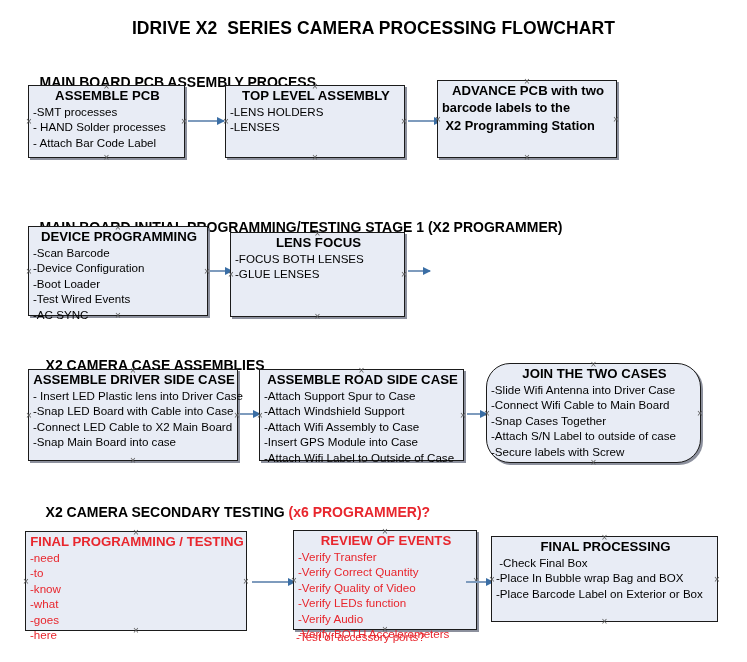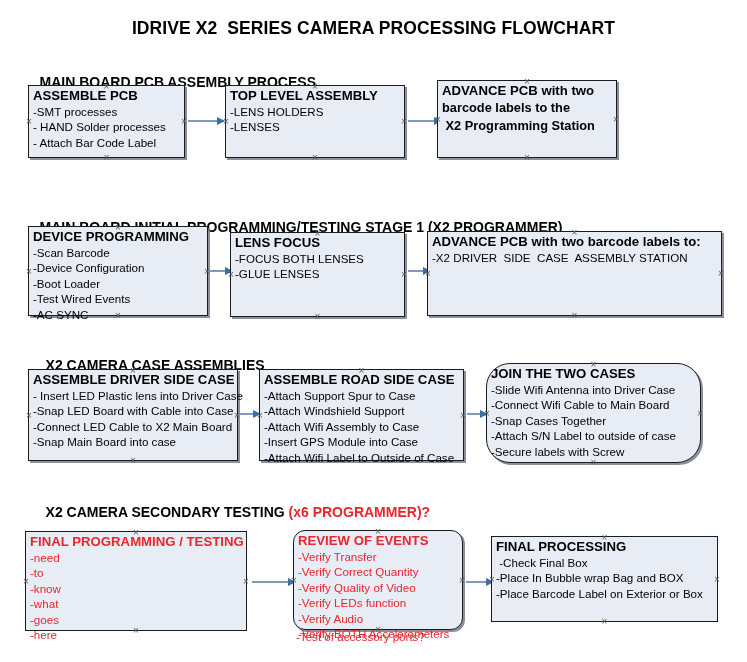--- a/index.html
+++ b/index.html
@@ -52,20 +52,21 @@
     position: absolute;
     left: 4px;
     top: 2px;
     right: 2px;
   }
   .node-title {
     font-size: 13.2px;
     font-weight: bold;
     line-height: 16px;
     white-space: pre;
+    text-align: center;
   }
   .node-line {
     font-size: 11.6px;
     line-height: 15.4px;
     white-space: pre;
   }
   .node-line.bold {
     font-weight: bold;
     font-size: 12.8px;
     line-height: 17.5px;
@@ -196,30 +197,20 @@
       <div class="node-line">-GLUE LENSES</div>
     </div>
     <span class="handle" style="left:50%; top:0;"></span>
     <span class="handle" style="left:50%; top:100%;"></span>
     <span class="handle" style="left:0; top:50%;"></span>
     <span class="handle" style="left:100%; top:50%;"></span>
   </div>
 
   <div class="arrow" style="left:408px; top:270px; width:22px;"></div>
 
-  <div class="node shadowed" style="left:427px; top:231px; width:295px; height:85px;">
-    <div class="node-inner">
-      <div class="node-title">ADVANCE PCB with two barcode labels to:</div>
-      <div class="node-line">-X2 DRIVER  SIDE  CASE  ASSEMBLY STATION</div>
-    </div>
-    <span class="handle" style="left:50%; top:0;"></span>
-    <span class="handle" style="left:50%; top:100%;"></span>
-    <span class="handle" style="left:0; top:50%;"></span>
-    <span class="handle" style="left:100%; top:50%;"></span>
-  </div>
 
   <div class="section-head" style="left:30px; top:341px;">
     <span>X2 CAMERA CASE ASSEMBLIES</span>
   </div>
 
   <div class="node shadowed" style="left:28px; top:369px; width:210px; height:92px;">
     <div class="node-inner">
       <div class="node-title">ASSEMBLE DRIVER SIDE CASE</div>
       <div class="node-line">- Insert LED Plastic lens into Driver Case</div>
       <div class="node-line">-Snap LED Board with Cable into Case</div>
@@ -281,21 +272,21 @@
       <div class="node-line">-here</div>
     </div>
     <span class="handle" style="left:50%; top:0;"></span>
     <span class="handle" style="left:50%; top:100%;"></span>
     <span class="handle" style="left:0; top:50%;"></span>
     <span class="handle" style="left:100%; top:50%;"></span>
   </div>
 
   <div class="arrow" style="left:252px; top:581px; width:43px;"></div>
 
-  <div class="node shadowed red-text" style="left:293px; top:530px; width:170px; height:100px;border-radius:12px;">
+  <div class="node shadowed red-text" style="left:293px; top:530px; width:184px; height:100px;">
     <div class="node-inner">
       <div class="node-title">REVIEW OF EVENTS</div>
       <div class="node-line">-Verify Transfer</div>
       <div class="node-line">-Verify Correct Quantity</div>
       <div class="node-line">-Verify Quality of Video</div>
       <div class="node-line">-Verify LEDs function</div>
       <div class="node-line">-Verify Audio</div>
       <div class="node-line">-Verify BOTH Accelerometers</div>
     </div>
     <span class="handle" style="left:50%; top:0;"></span>

